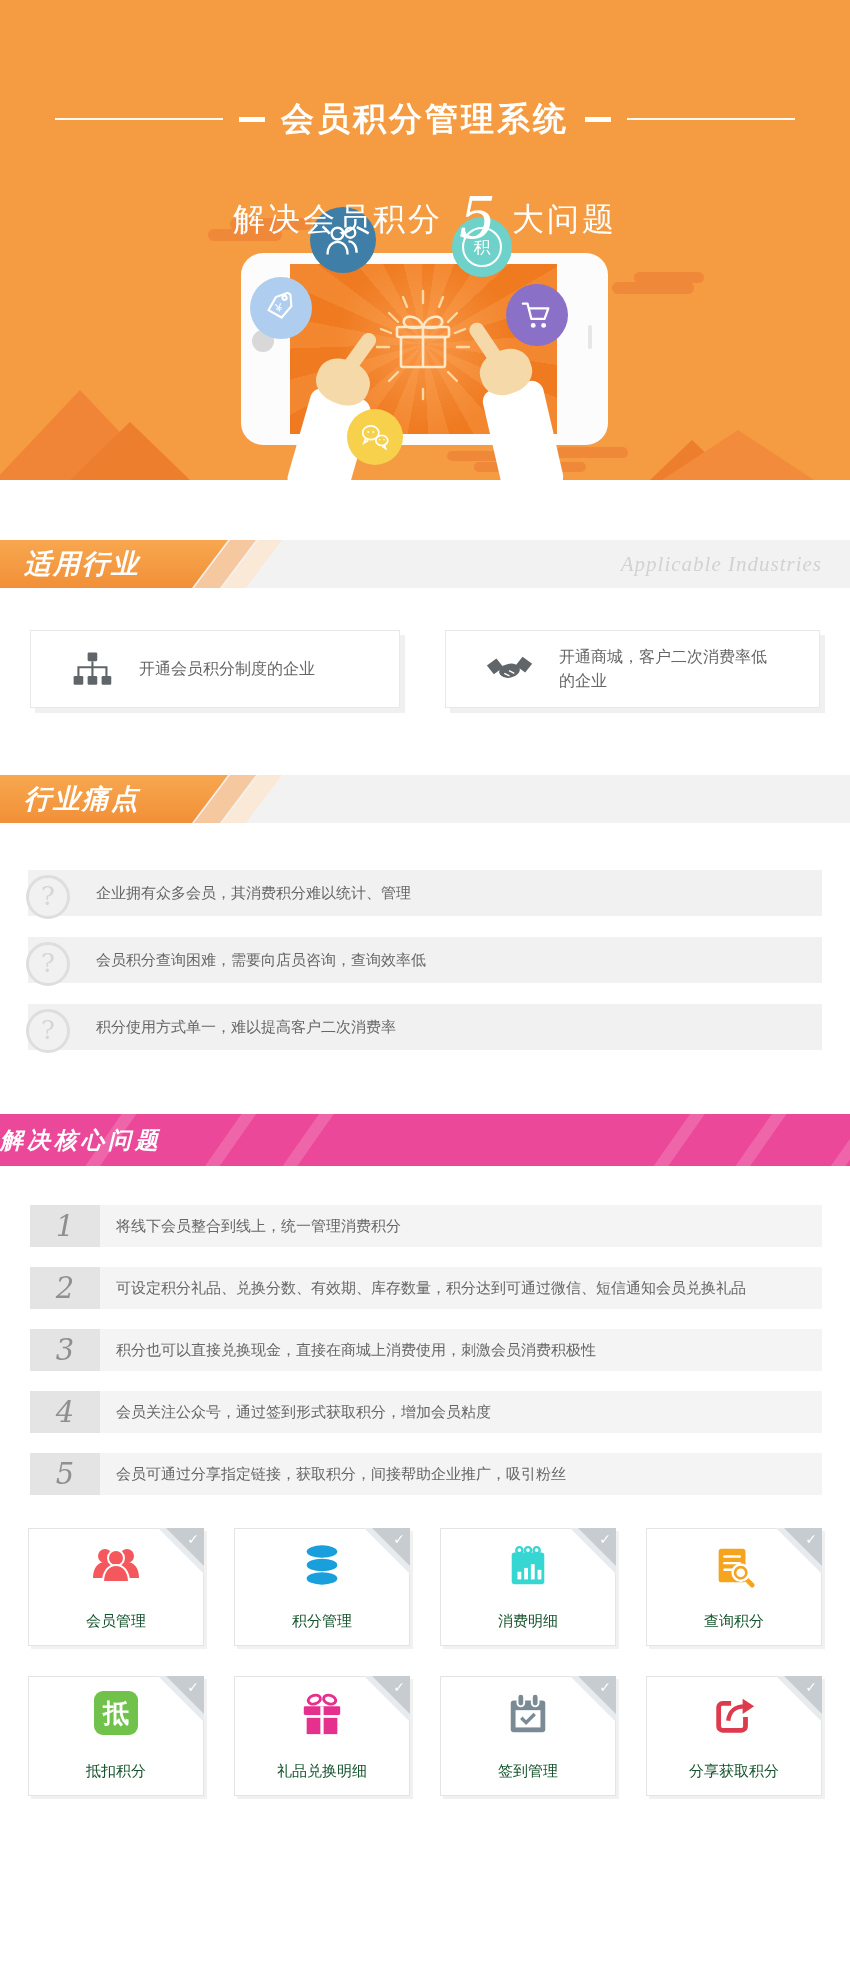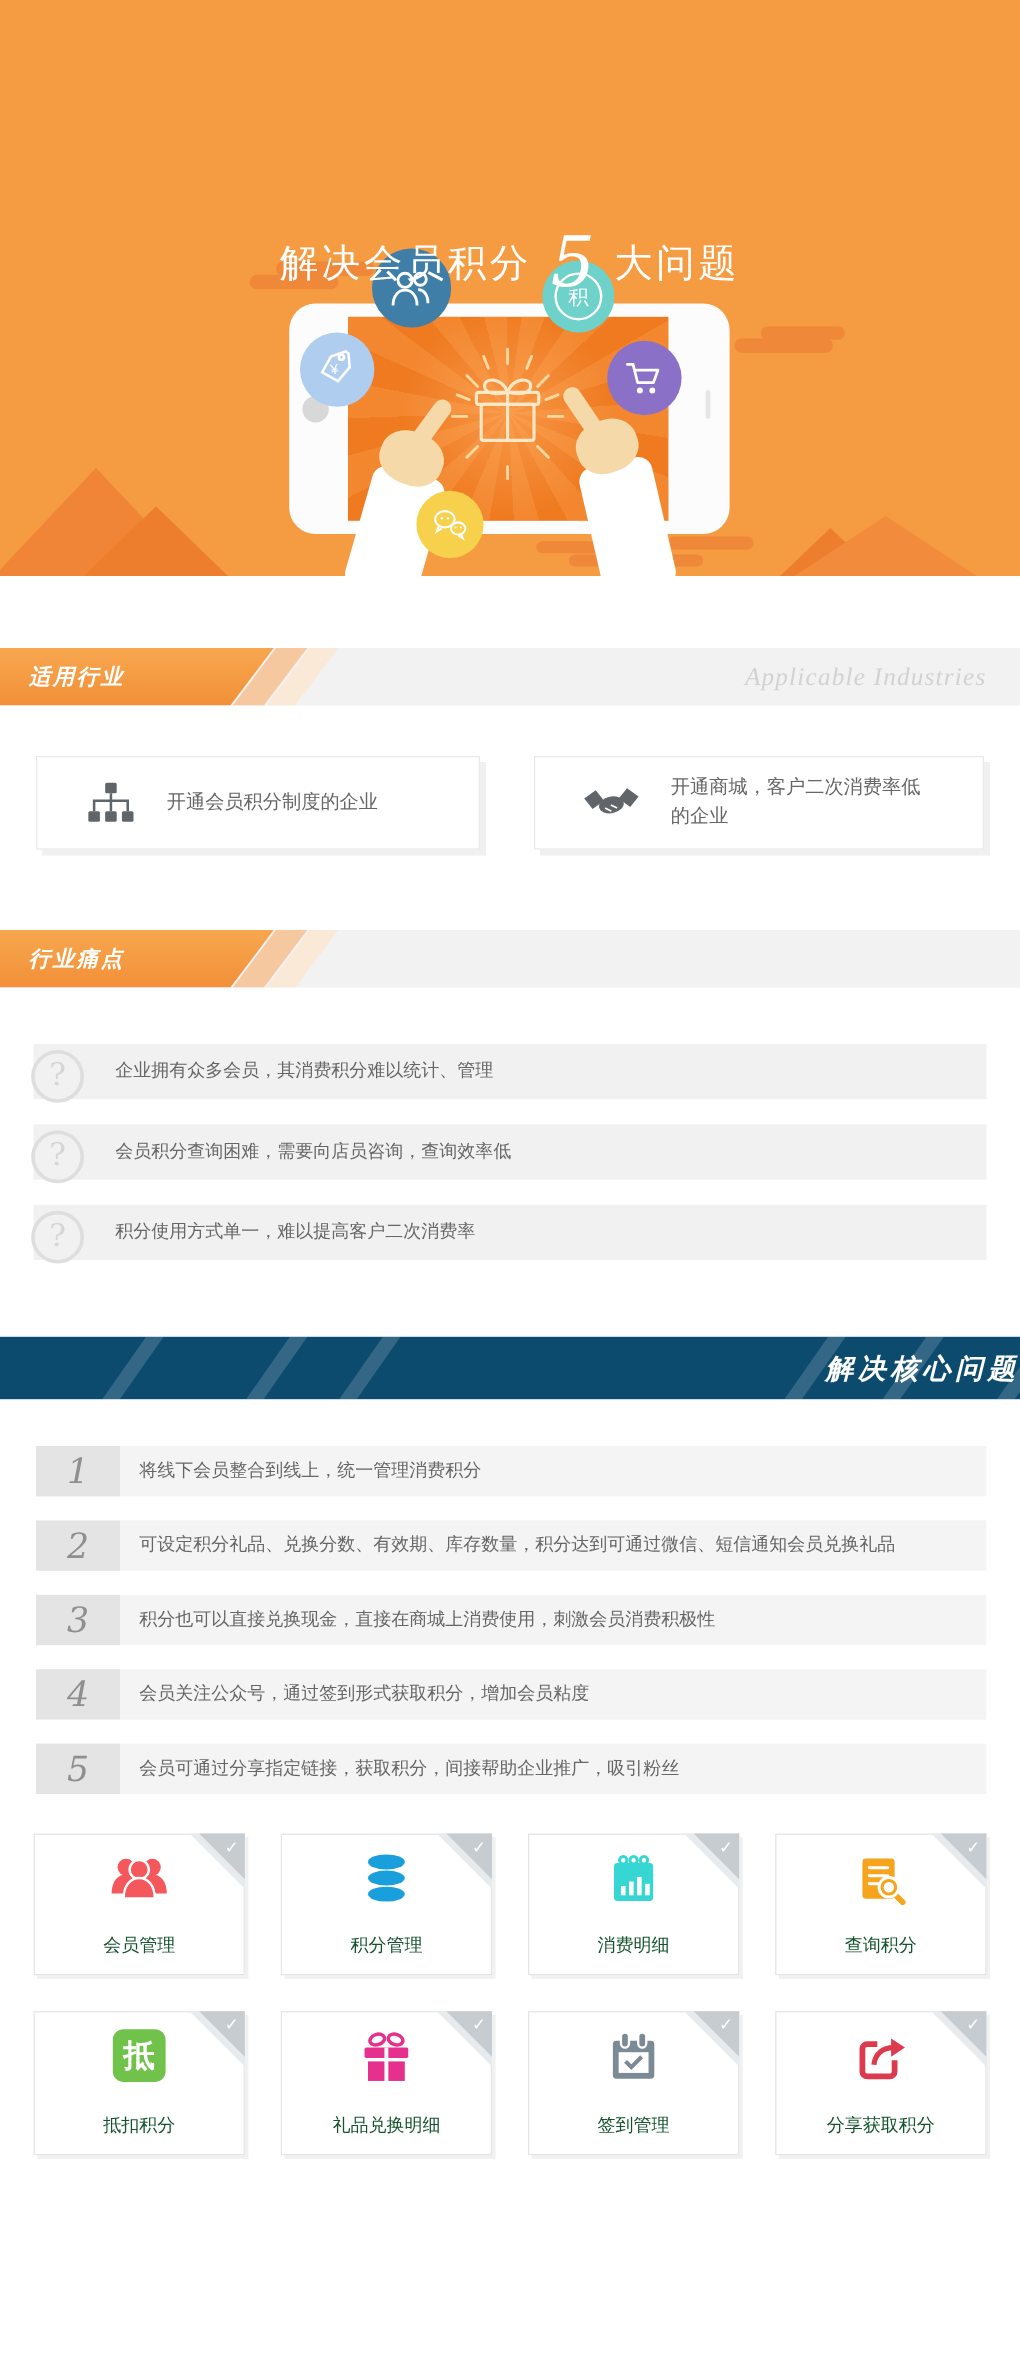--- a/index.html
+++ b/index.html
@@ -51,21 +51,21 @@
     display:flex; align-items:center; justify-content:center; color:#fff; font-size:17px; }
 
   
   .sec-bar { position:relative; height:48px; background:#f2f2f2; overflow:hidden; }
   .sec-bar.industries { margin-top:60px; }
   .sec-bar.pain { margin-top:67px; }
   .sec-skew { position:absolute; top:0; height:48px; transform:skewX(-37deg); }
   .sec-orange { left:-50px; width:260px; background:linear-gradient(180deg,#f8a74f,#f19038); z-index:3; }
   .sec-s1 { left:212px; width:26px; background:#f6c8a0; z-index:2; }
   .sec-s2 { left:240px; width:24px; background:#fbe9d8; z-index:1; }
-  .sec-cn { position:absolute; left:24px; top:0; line-height:48px; color:#fff; font-size:18px;
+  .sec-cn { position:absolute; left:24px; top:0; line-height:48px; color:#fff; font-size:27px;
     font-weight:bold; font-style:italic; letter-spacing:2px; z-index:4; }
   .sec-en { position:absolute; right:28px; top:0; line-height:48px; z-index:4;
     font-family:"Liberation Serif","DejaVu Serif",serif; font-style:italic;
     font-size:21px; color:#d2d2d2; letter-spacing:1px; }
 
   
   .ind-wrap { position:relative; height:78px; margin-top:42px; }
   .ind-card { position:absolute; top:0; height:78px; background:#fff; border:1px solid #e8e8e8;
     box-shadow:5px 5px 0 #f0f0f0; display:flex; align-items:center; padding-left:40px; }
   .ind-card.one { left:30px; width:370px; }
@@ -77,22 +77,22 @@
   
   .pain-row { position:relative; width:794px; height:46px; margin-left:28px; background:#f1f1f1; }
   .pain-row.first { margin-top:47px; }
   .pain-row + .pain-row { margin-top:21px; }
   .pain-ic { position:absolute; left:-2px; top:5px; width:44px; height:44px;
     border:3px solid #dedede; border-radius:50%; color:#d6d6d6; font-size:26px;
     text-align:center; line-height:36px; font-family:"DejaVu Serif",serif; background:transparent; }
   .pain-text { padding-left:68px; line-height:46px; font-size:15px; color:#666; white-space:nowrap; }
 
   
-  .banner { position:relative; height:52px; margin-top:64px; background:#0c4a6e; overflow:hidden;
-    display:flex; align-items:center; justify-content:flex-end; }
+  .banner { position:relative; height:52px; margin-top:64px; background:#ec4899; overflow:hidden;
+    display:flex; align-items:center; justify-content:flex-start; }
   .banner.features-banner { height:55px; margin-top:68px; }
   .b-stripe { position:absolute; width:150px; height:12px; border-radius:8px;
     background:rgba(255,255,255,.16); transform:rotate(-55deg); }
   .banner-title { color:#fff; font-size:23px; font-weight:bold; font-style:italic;
     letter-spacing:4px; z-index:2; }
 
   
   .core-list { margin-top:39px; }
   .core-row { display:flex; height:42px; margin:0 28px 20px 30px; }
   .core-num { width:70px; flex:none; background:#e4e4e4; text-align:center; line-height:42px;
@@ -120,20 +120,27 @@
   .glyph-badge { width:44px; height:44px; border-radius:9px; background-color:currentColor;
     display:flex; align-items:center; justify-content:center; }
   .glyph-badge span { color:#fff; font-size:26px; font-weight:bold; }
 </style>
 </head>
 <body>
 
 <div class="page">
 
   <div class="hero">
+    <div class="hero-title-row">
+      <div class="hero-line"></div>
+      <div class="hero-dash"></div>
+      <div class="hero-title">会员积分管理系统</div>
+      <div class="hero-dash"></div>
+      <div class="hero-line"></div>
+    </div>
     <div class="hero-sub-row">
       <span class="hero-sub-txt">解决会员积分</span>
       <span class="hero-sub-num">5</span>
       <span class="hero-sub-txt">大问题</span>
     </div>
 
     <div class="cloud" style="left:230px;top:218px;width:82px;height:12px"></div>
     <div class="cloud" style="left:208px;top:229px;width:74px;height:12px"></div>
     <div class="cloud" style="left:634px;top:272px;width:70px;height:11px"></div>
     <div class="cloud" style="left:612px;top:282px;width:82px;height:12px"></div>

